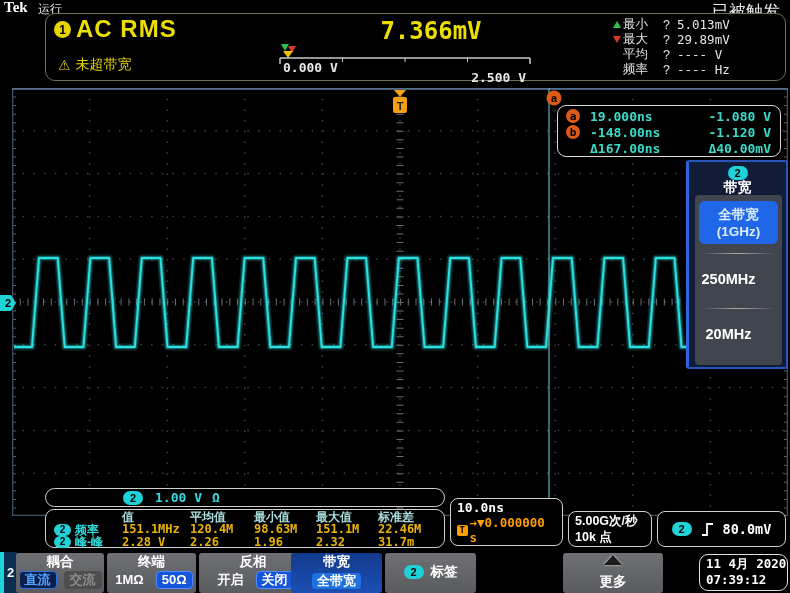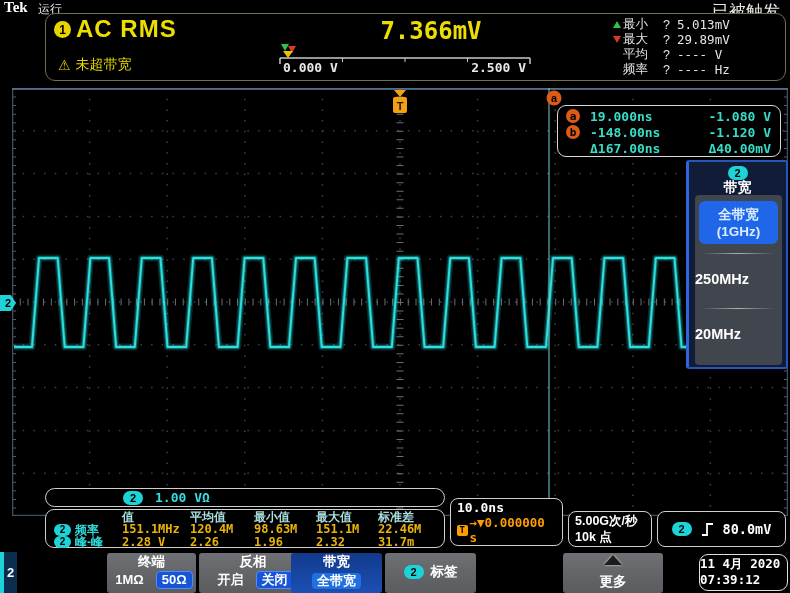--- a/index.html
+++ b/index.html
@@ -18,21 +18,21 @@
   .banner{left:45px;top:13px;width:741px;height:68px;border:1px solid #6f6f5a;border-radius:10px;background:#000}
   .badge-yellow{display:inline-flex;align-items:center;justify-content:center;width:17px;height:17px;border-radius:50%;
     background:#e8d400;color:#000;font-weight:bold;font-size:12px}
   .banner-title{left:30px;top:1px;color:#ecdf00;font-weight:bold;font-size:24px;letter-spacing:1px}
   .banner-badge{left:8px;top:7px}
   .warn-row{left:12px;top:42px;display:flex;align-items:center;gap:5px;color:#e3d500;font-size:14px}
   .warn-icon{color:#e3d500;font-size:14px;line-height:14px}
   .banner-value{left:300px;top:3px;width:170px;text-align:center;color:#ecdf00;font-weight:bold;font-size:24px}
   .scale-svg{left:233px;top:30px}
   .scale-label-l{left:237px;top:46px;font-size:13px;font-weight:bold;color:#e8e8e8}
-  .scale-label-r{left:418px;top:46px;width:62px;text-align:right;font-size:13px;font-weight:bold;color:#e8e8e8}
+  .scale-label-r{left:418px;top:56px;width:62px;text-align:right;font-size:13px;font-weight:bold;color:#e8e8e8}
   .stats{left:565px;top:3px;width:172px}
   .stat-row{display:flex;align-items:center;height:15px;font-size:12.5px}
   .stat-arrow{width:12px;display:flex;justify-content:center}
   .tri-up-green{width:0;height:0;border-left:4px solid transparent;border-right:4px solid transparent;border-bottom:7px solid #2fc24f}
   .tri-dn-red{width:0;height:0;border-left:4px solid transparent;border-right:4px solid transparent;border-top:7px solid #d83a2a}
   .stat-label{width:40px;color:#e6e6e6}
   .stat-q{width:14px;color:#e6e6e6}
   .stat-value{flex:1;text-align:left;color:#e5e5e5;font-weight:normal}
 
   
@@ -59,27 +59,27 @@
   .side-head{display:flex;flex-direction:column;align-items:center;padding-top:4px}
   .badge-cyan{display:inline-flex;align-items:center;justify-content:center;width:20px;height:14px;border-radius:7px;
     background:#1ed3d8;color:#000;font-weight:bold;font-size:11px}
   .side-title{color:#fff;font-weight:bold;font-size:14px;line-height:15px}
   .side-inner{position:absolute;left:6px;top:33px;width:87px;height:170px;background:#41454d;border-radius:4px}
   .side-sel{position:absolute;left:4px;top:6px;width:79px;height:43px;background:#1f66e8;border-radius:6px;
     display:flex;flex-direction:column;align-items:center;justify-content:center;color:#d9edff;font-weight:bold;
     font-size:13.5px;line-height:17px}
   .side-sep{position:absolute;left:7px;width:73px;height:1px;
     background:linear-gradient(to right,rgba(160,160,160,0),#b0b0b0,rgba(160,160,160,0))}
-  .side-item{position:absolute;left:0;width:67px;color:#fff;font-weight:bold;font-size:14.5px}
+  .side-item{position:absolute;left:0;width:67px;text-align:center;color:#fff;font-weight:bold;font-size:14.5px}
 
   
   .chbar{left:45px;top:488px;width:400px;height:19px;background:#000;border:1px solid #cfcfcf;border-radius:10px;
     display:flex;align-items:center;z-index:4}
   .chbar .badge-cyan{margin-left:77px}
-  .chbar-text{margin-left:12px;color:#35dce0;font-weight:bold;font-size:13px;display:flex;gap:0}
+  .chbar-text{margin-left:12px;color:#35dce0;font-weight:bold;font-size:13px;display:flex;gap:10px}
 
   
   .mtable{left:45px;top:509px;width:400px;height:39px;background:#000;border:1px solid #cfcfcf;border-radius:9px;
     padding:1px 6px 0 8px;z-index:4;display:grid;grid-template-columns:68px 68px 64px 62px 62px 1fr;
     grid-template-rows:12px 13px 12px;font-size:12px;font-weight:bold;line-height:12px}
   .mt-h{color:#aadede}
   .mt-v{color:#eab308}
   .mt-name{color:#2ed8d8;display:flex;align-items:center;gap:4px}
   .mtable .badge-cyan{width:17px;height:12px;font-size:10px;border-radius:6px;flex:none}
 
@@ -105,21 +105,21 @@
   .chip-muted{background:#4d4d4d;color:#8e8e8e;padding:1px 6px}
   .chip-plain{color:#fff}
   .chip-fill{border:1px solid #4f8cff;background:#1655d8;color:#fff}
   .chip-fill2{background:#1f70e0;color:#fff}
   .ch-tab{left:0;top:552px;width:17px;height:41px;background:#0a2d50;border-left:4px solid #1ed3d8;z-index:7;
     display:flex;align-items:center;justify-content:center;color:#fff;font-weight:bold;font-size:13px}
   .label-btn-row{display:flex;align-items:center;gap:7px;height:100%}
   .more-tri{width:0;height:0;border-left:9px solid transparent;border-right:9px solid transparent;
     border-bottom:10px solid #1c1c1c;filter:drop-shadow(0 0 1px #efefef)}
   .datebox{left:699px;top:554px;width:89px;height:37px;background:#000;border:1.5px solid #e0e0e0;border-radius:9px;
-    z-index:7;padding:1px 0 0 0;color:#fff;font-weight:bold;font-size:12.5px;line-height:16px}
+    z-index:7;padding:1px 0 0 6px;color:#fff;font-weight:bold;font-size:12.5px;line-height:16px}
 </style>
 </head>
 <body>
 
 <div class="screen">
 
   <span class="abs brand">Tek</span>
   <span class="abs runstate">运行</span>
   <span class="abs trigstate">已被触发</span>
 
@@ -306,20 +306,27 @@
     <svg width="13" height="15">
       <path d="M1,13 H6 V2 H12" stroke="#fff" stroke-width="1.8" fill="none"></path>
     </svg>
     <span class="tbox-val mono">80.0mV</span>
   </div>
 
   <div class="abs ch-tab">
     <span>2</span>
   </div>
 
+  <div class="menubtn" style="left:16px;width:88px">
+    <span class="btn-title">耦合</span>
+    <span class="chip-row">
+      <span class="chip chip-outline">直流</span>
+      <span class="chip chip-muted">交流</span>
+    </span>
+  </div>
 
   <div class="menubtn" style="left:107px;width:89px">
     <span class="btn-title">终端</span>
     <span class="chip-row">
       <span class="chip chip-plain">1MΩ</span>
       <span class="chip chip-fill">50Ω</span>
     </span>
   </div>
 
   <div class="menubtn" style="left:199px;width:108px">

